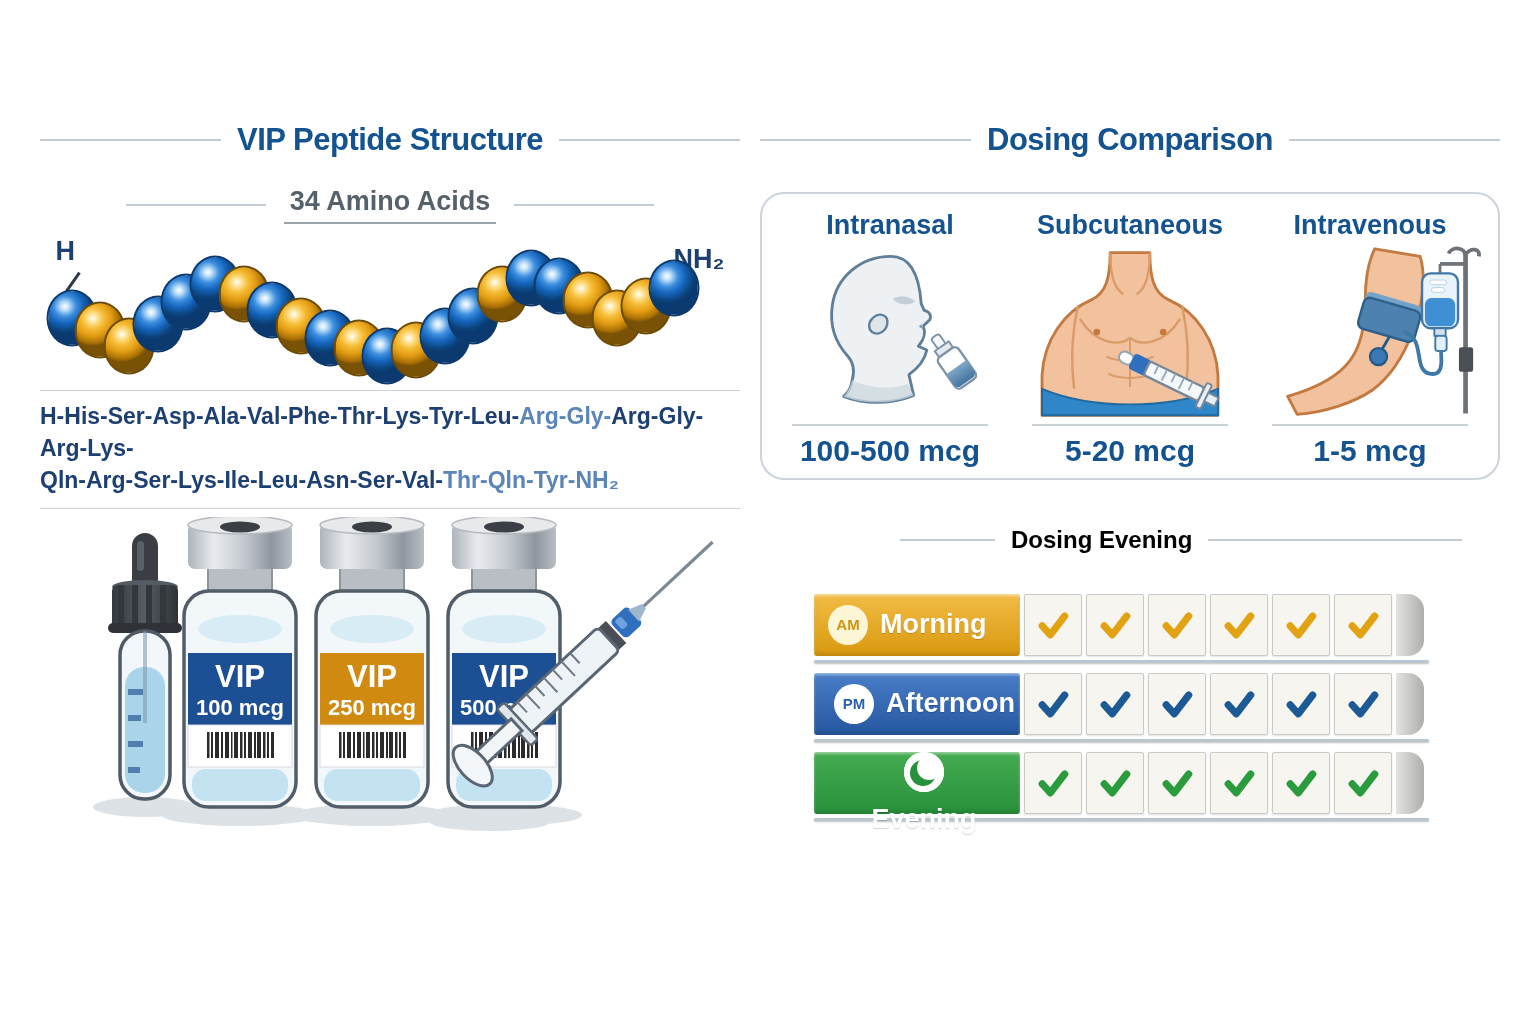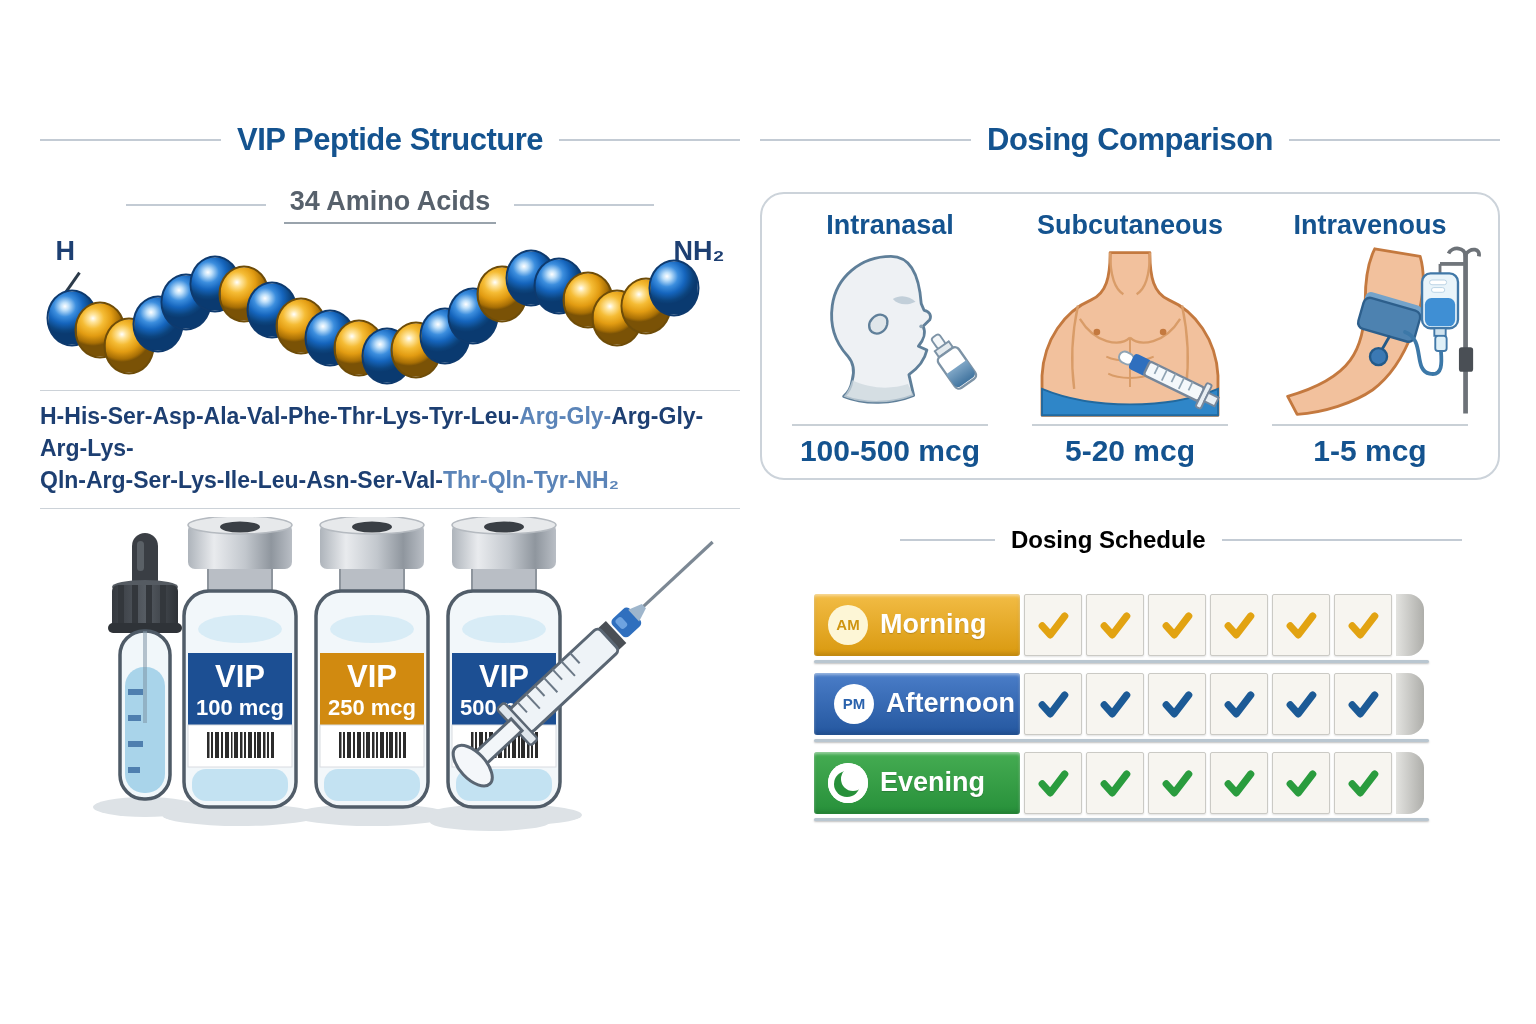--- a/index.html
+++ b/index.html
@@ -68,21 +68,21 @@
 
     <div class="subtitle-row">
       <div class="rule-short"></div>
       <div class="subtitle">34 Amino Acids</div>
       <div class="rule-short"></div>
     </div>
 
     <div class="chain">
       <span class="terminal" style="left:2.2%;top:0;">H</span>
       <div class="connector" style="left:4.3%;top:34px;transform:rotate(35deg);"></div>
-      <span class="terminal" style="left:90.5%;top:0;">NH₂</span>
+      <span class="terminal" style="left:90.5%;top:8px;">NH₂</span>
       <div class="connector" style="left:92.2%;top:32px;transform:rotate(-40deg);"></div>
     <span class="bead bead-blue" style="left: 4.5%; top: 82px;"></span>
         <span class="bead bead-gold" style="left: 8.6%; top: 94px;"></span>
         <span class="bead bead-gold" style="left: 12.7%; top: 110px;"></span>
         <span class="bead bead-blue" style="left: 16.8%; top: 88px;"></span>
         <span class="bead bead-blue" style="left: 20.9%; top: 66px;"></span>
         <span class="bead bead-blue" style="left: 25%; top: 48px;"></span>
         <span class="bead bead-gold" style="left: 29.1%; top: 58px;"></span>
         <span class="bead bead-blue" style="left: 33.2%; top: 74px;"></span>
         <span class="bead bead-gold" style="left: 37.3%; top: 90px;"></span>
@@ -326,21 +326,21 @@
             <rect x="184" y="96" width="12" height="16" rx="3" fill="#dff0f8" stroke="#4178a8" stroke-width="2"></rect>
           </g>
         </svg>
         <div class="dose-divider"></div>
         <div class="dose-value">1-5 mcg</div>
       </div>
     </div>
 
     <div class="schedule-title-row">
       <div class="rule rule-l"></div>
-      <h2>Dosing Schedule</h2>
+      <h2>Dosing Evening</h2>
       <div class="rule rule-r"></div>
     </div>
 
     <div class="schedule">
 
       <div class="sched-block">
         <div class="sched-row">
           <div class="row-label" style="background: linear-gradient(rgb(242, 188, 69), rgb(217, 153, 15));">
             <span class="badge badge-gold">
                 <span>AM</span>
@@ -424,21 +424,21 @@
                 </svg>
               </div>
             </div>
           <div class="curl"></div>
         </div>
         <div class="shelf"></div>
       </div>
 
       <div class="sched-block">
         <div class="sched-row">
-          <div class="row-label" style="background: linear-gradient(rgb(69, 172, 82), rgb(39, 144, 58));">
+          <div class="row-label" style="background: linear-gradient(rgb(69, 172, 82), rgb(39, 144, 58)); flex-direction: column;">
             <span class="badge badge-green">
               <svg viewBox="0 0 40 40" width="40" height="40">
                 <circle cx="20" cy="20" r="20" fill="#ffffff"></circle>
                 <circle cx="19" cy="21" r="13" fill="#27903a"></circle>
                 <circle cx="25" cy="16" r="12" fill="#ffffff"></circle>
               </svg>
             </span>
             <span class="row-text">Evening</span>
           </div>
           <div class="cells">

